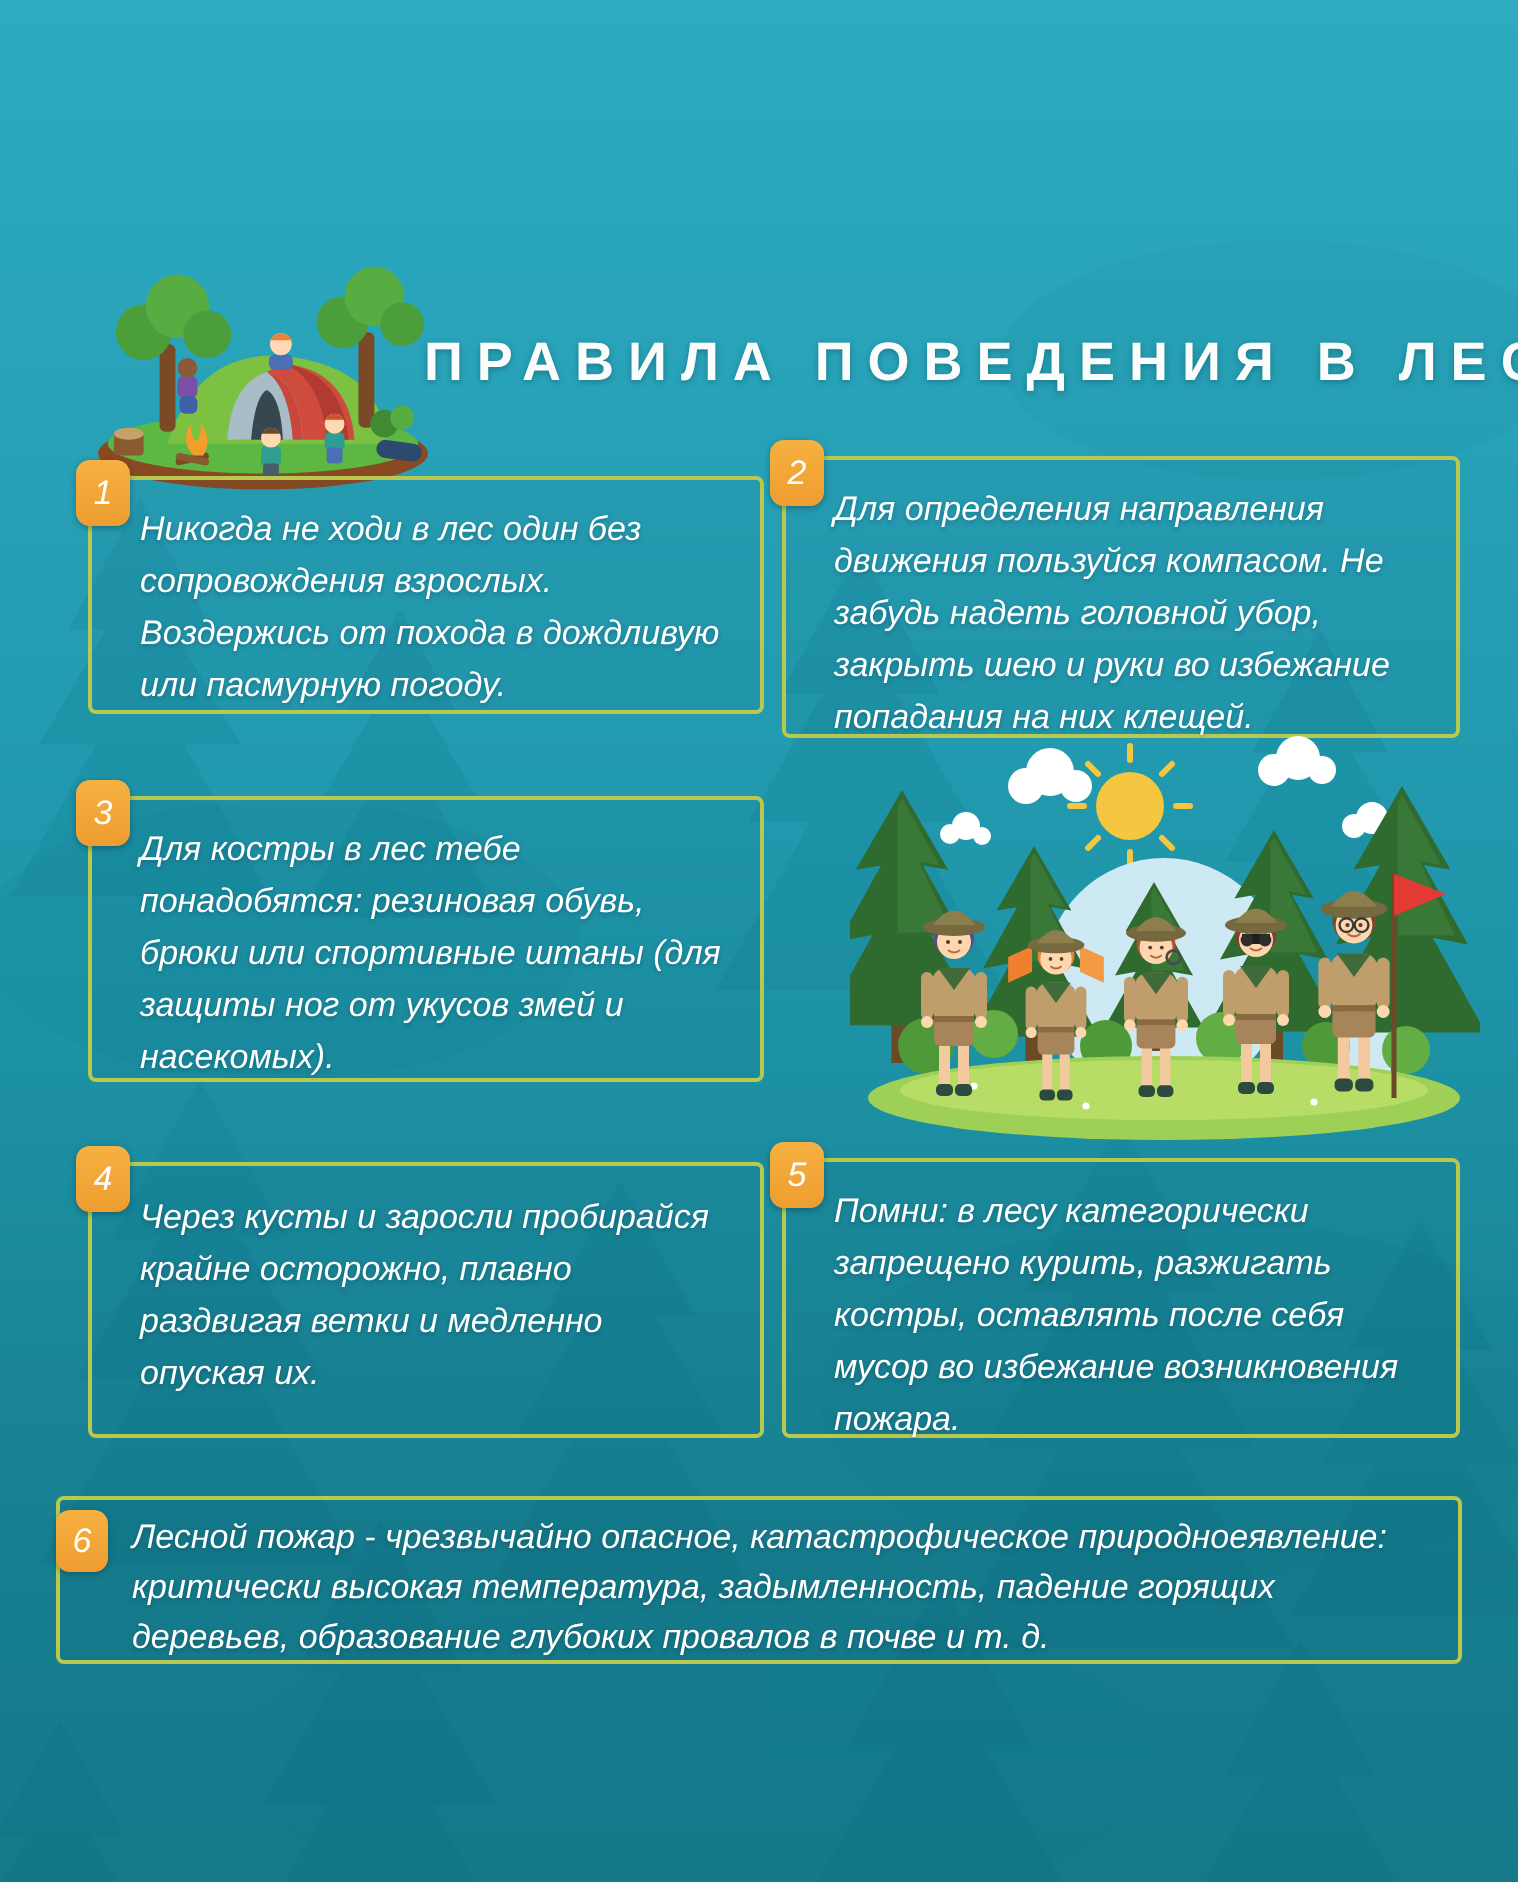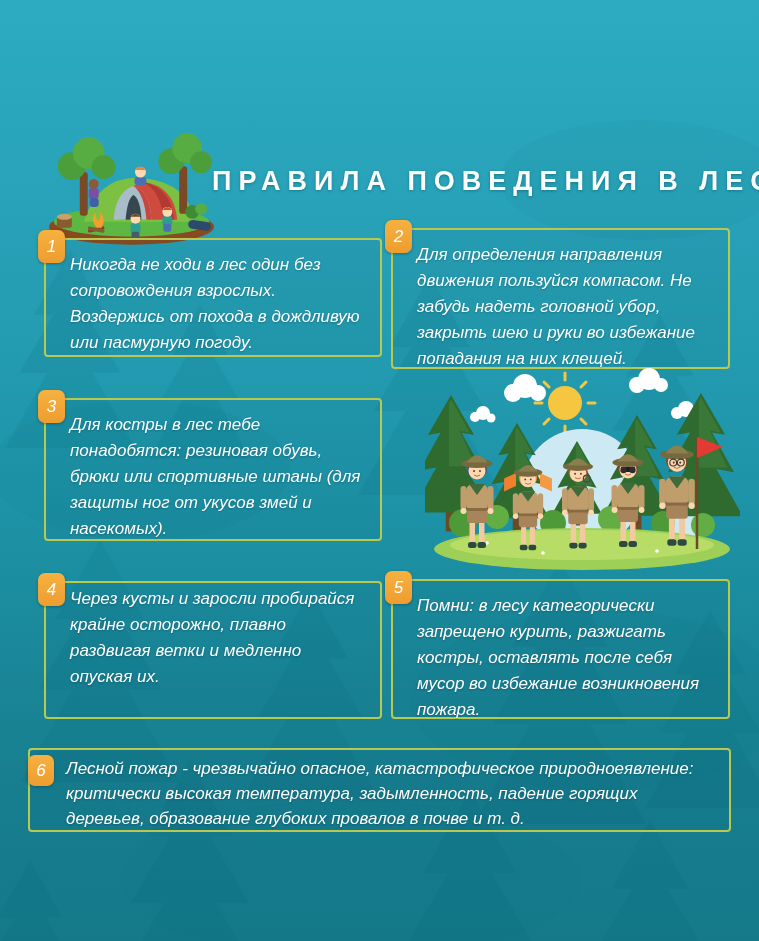--- a/index.html
+++ b/index.html
@@ -29,21 +29,21 @@
     position:absolute;left:-8px;top:-10px;width:27px;height:33px;
     background:linear-gradient(180deg,#f6b140 0%,#ee9d2f 100%);
     border-radius:7px;color:#fff;font-style:italic;font-size:17px;
     display:flex;align-items:center;justify-content:center;
     box-shadow:0 1px 3px rgba(0,30,40,.35);
   }
   .box-1{left:44px;top:238px;width:338px;height:119px;}
   .box-2{left:391px;top:228px;width:339px;height:141px;}
   .box-3{left:44px;top:398px;width:338px;height:143px;}
   .box-4{left:44px;top:581px;width:338px;height:138px;}
-  .box-4 p{padding-top:3px;}
+  .box-4 p{padding-top:13px;}
   .box-5{left:391px;top:579px;width:339px;height:140px;}
   .box-6{left:28px;top:748px;width:703px;height:84px;}
   .box-6 p{padding:6px 14px 6px 36px;line-height:25px;}
   .box-6 .badge{left:-2px;top:5px;width:26px;height:31px;}
 </style>
 </head>
 <body>
 
 <div class="poster">
 

